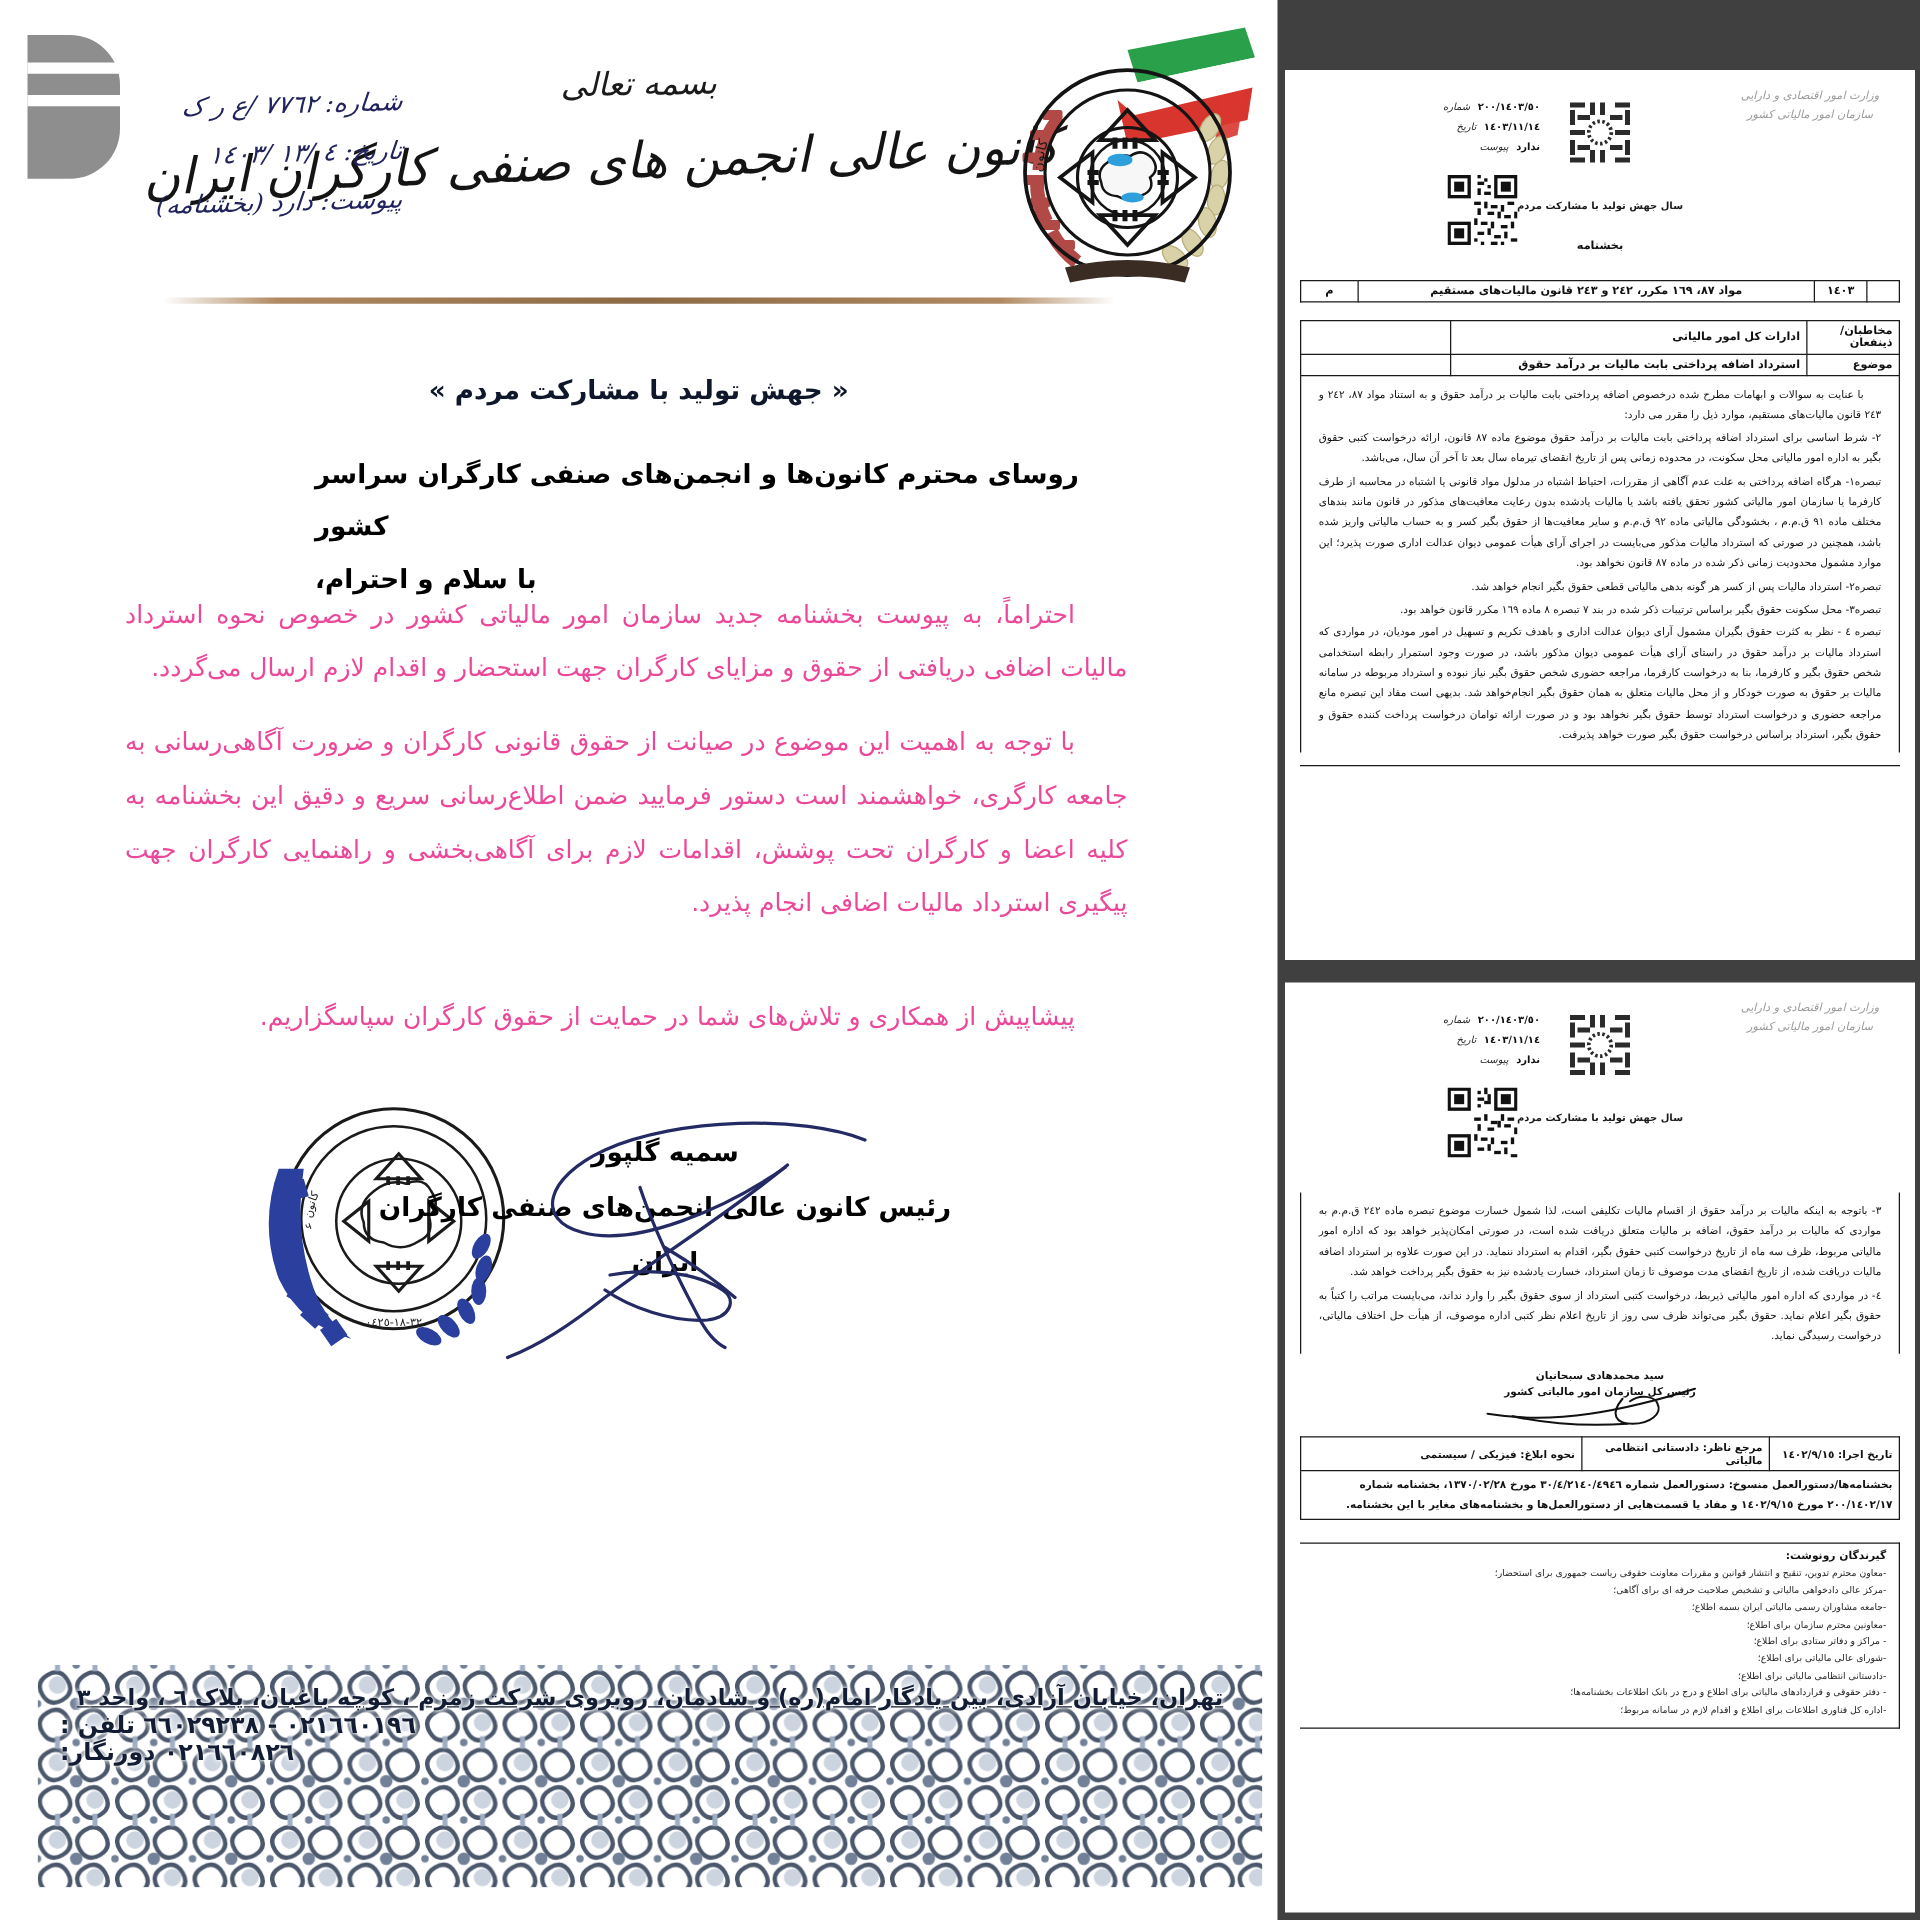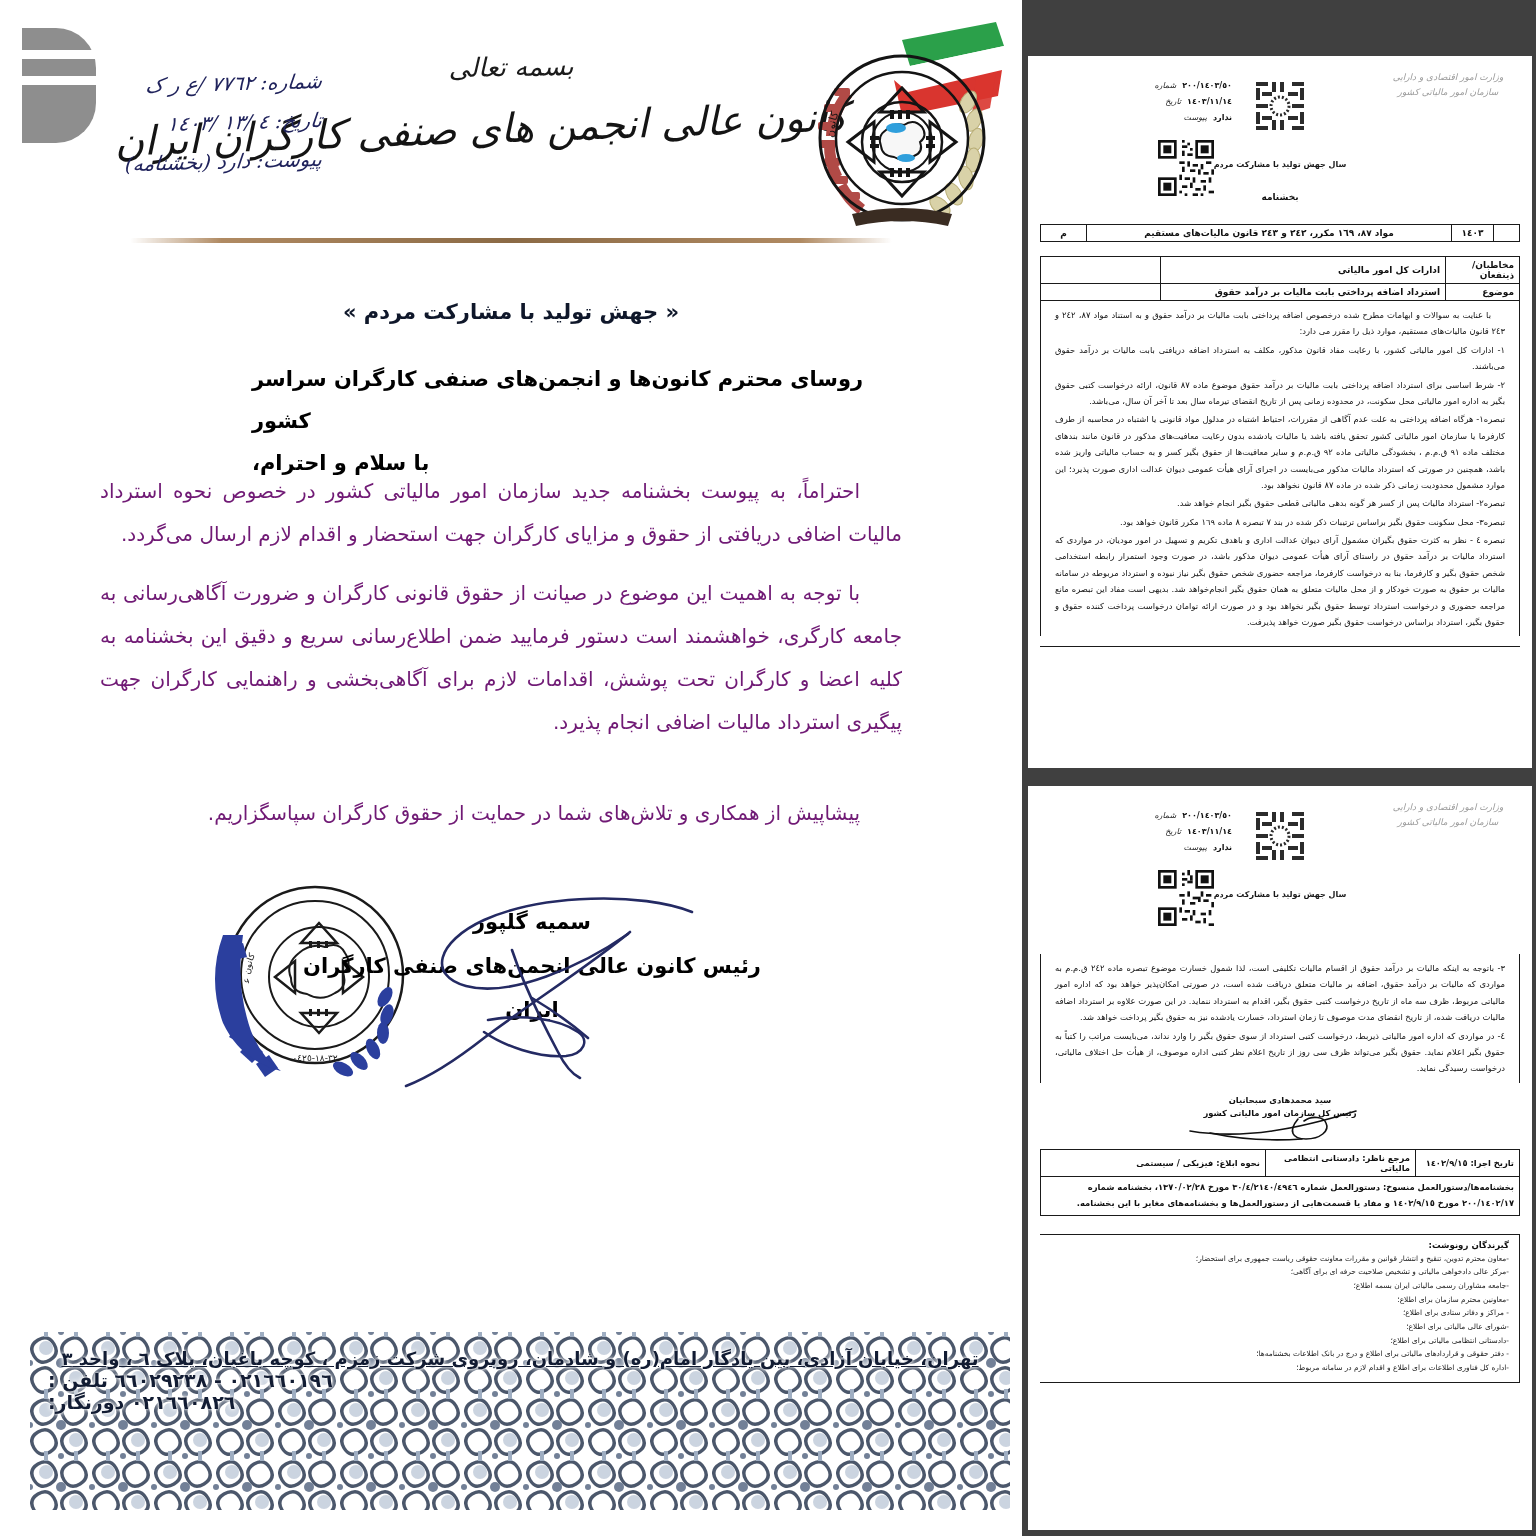--- a/index.html
+++ b/index.html
@@ -147,21 +147,21 @@
     color: #000;
   }
 
   
   .letter-body {
     position: absolute;
     right: 120px; left: 100px; top: 470px;
     text-align: justify;
     font-size: 20px;
     line-height: 2.15;
-    color: #701a75;
+    color: #ec4899;
   }
   .letter-body p { margin: 0 0 16px 0; text-indent: 42px; }
   .letter-body p.closing { margin-top: 48px; text-indent: 42px; }
 
   
   .sign-block {
     position: absolute;
     right: 260px; top: 900px;
     width: 460px;
     text-align: center;
@@ -725,21 +725,20 @@
           <tr>
             <td class="cell-label">موضوع</td>
             <td class="cell-value">استرداد اضافه پرداختی بابت مالیات بر درآمد حقوق</td>
             <td class="cell-blank"></td>
           </tr>
         </tbody>
       </table>
 
       <div class="circ-body">
         <p class="ind">با عنایت به سوالات و ابهامات مطرح شده درخصوص اضافه پرداختی بابت مالیات بر درآمد حقوق و به استناد مواد ٨٧، ٢٤٢ و ٢٤٣ قانون مالیات‌های مستقیم، موارد ذیل را مقرر می دارد:</p>
-        <p>١- ادارات کل امور مالیاتی کشور، با رعایت مفاد قانون مذکور، مکلف به استرداد اضافه دریافتی بابت مالیات بر درآمد حقوق می‌باشند.</p>
         <p>٢- شرط اساسی برای استرداد اضافه پرداختی بابت مالیات بر درآمد حقوق موضوع ماده ٨٧ قانون، ارائه درخواست کتبی حقوق بگیر به اداره امور مالیاتی محل سکونت، در محدوده زمانی پس از تاریخ انقضای تیرماه سال بعد تا آخر آن سال، می‌باشد.</p>
         <p>تبصره١- هرگاه اضافه پرداختی به علت عدم آگاهی از مقررات، احتیاط اشتباه در مدلول مواد قانونی یا اشتباه در محاسبه از طرف کارفرما یا سازمان امور مالیاتی کشور تحقق یافته باشد یا مالیات یادشده بدون رعایت معافیت‌های مذکور در قانون مانند بندهای مختلف ماده ٩١ ق.م.م ، بخشودگی مالیاتی ماده ٩٢ ق.م.م و سایر معافیت‌ها از حقوق بگیر کسر و به حساب مالیاتی واریز شده باشد، همچنین در صورتی که استرداد مالیات مذکور می‌بایست در اجرای آرای هیأت عمومی دیوان عدالت اداری صورت پذیرد؛ این موارد مشمول محدودیت زمانی ذکر شده در ماده ٨٧ قانون نخواهد بود.</p>
         <p>تبصره٢- استرداد مالیات پس از کسر هر گونه بدهی مالیاتی قطعی حقوق بگیر انجام خواهد شد.</p>
         <p>تبصره٣- محل سکونت حقوق بگیر براساس ترتیبات ذکر شده در بند ٧ تبصره ٨ ماده ١٦٩ مکرر قانون خواهد بود.</p>
         <p>تبصره ٤ - نظر به کثرت حقوق بگیران مشمول آرای دیوان عدالت اداری و باهدف تکریم و تسهیل در امور مودیان، در مواردی که استرداد مالیات بر درآمد حقوق در راستای آرای هیأت عمومی دیوان مذکور باشد، در صورت وجود استمرار رابطه استخدامی شخص حقوق بگیر و کارفرما، بنا به درخواست کارفرما، مراجعه حضوری شخص حقوق بگیر نیاز نبوده و استرداد مربوطه در سامانه مالیات بر حقوق به صورت خودکار و از محل مالیات متعلق به همان حقوق بگیر انجام‌خواهد شد. بدیهی است مفاد این تبصره مانع مراجعه حضوری و درخواست استرداد توسط حقوق بگیر نخواهد بود و در صورت ارائه توامان درخواست پرداخت کننده حقوق و حقوق بگیر، استرداد براساس درخواست حقوق بگیر صورت خواهد پذیرفت.</p>
       </div>
       <div class="page-spacer-line"></div>
     </div>
 
     <div class="circ-page p2">

